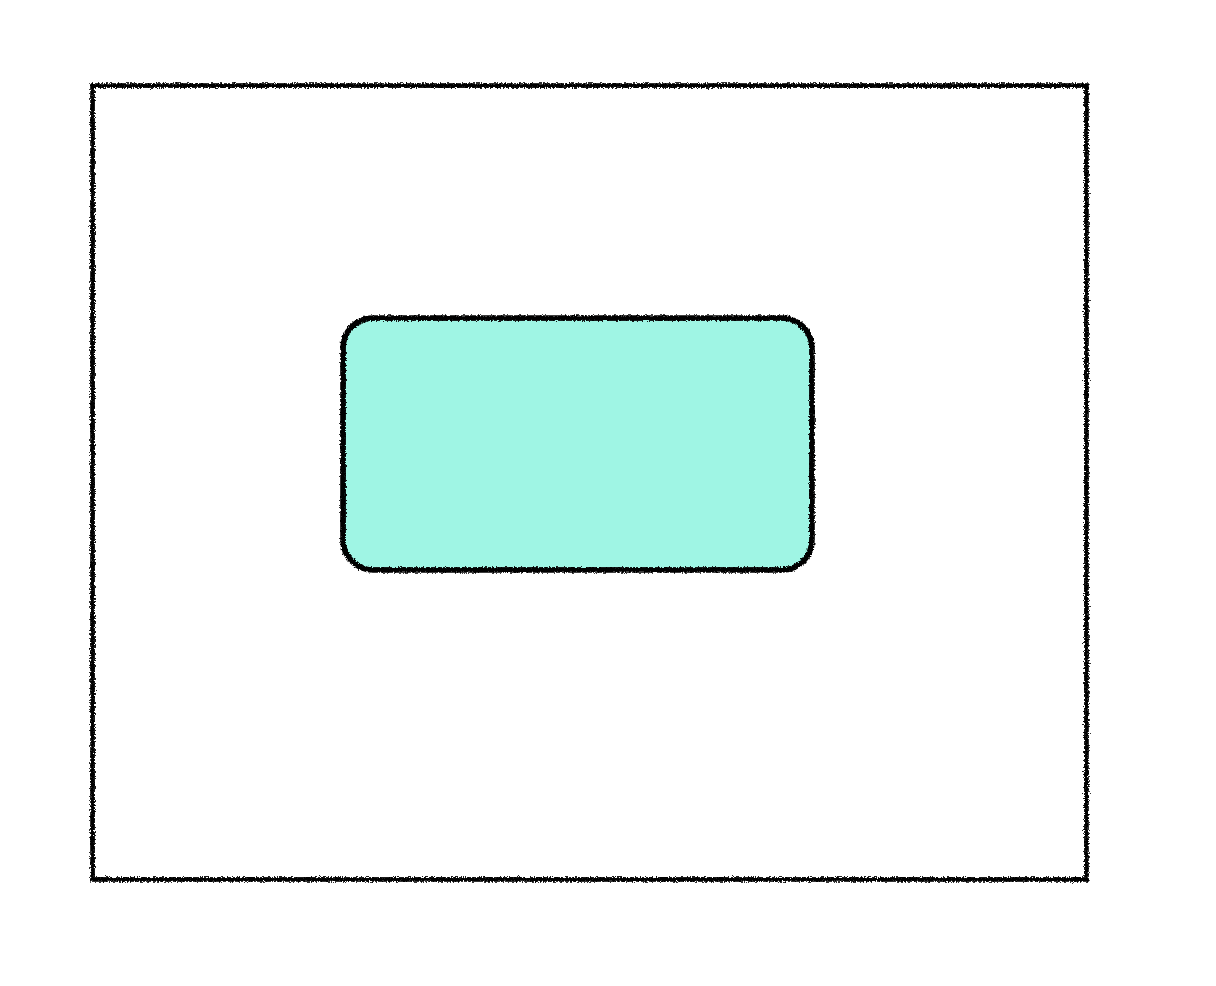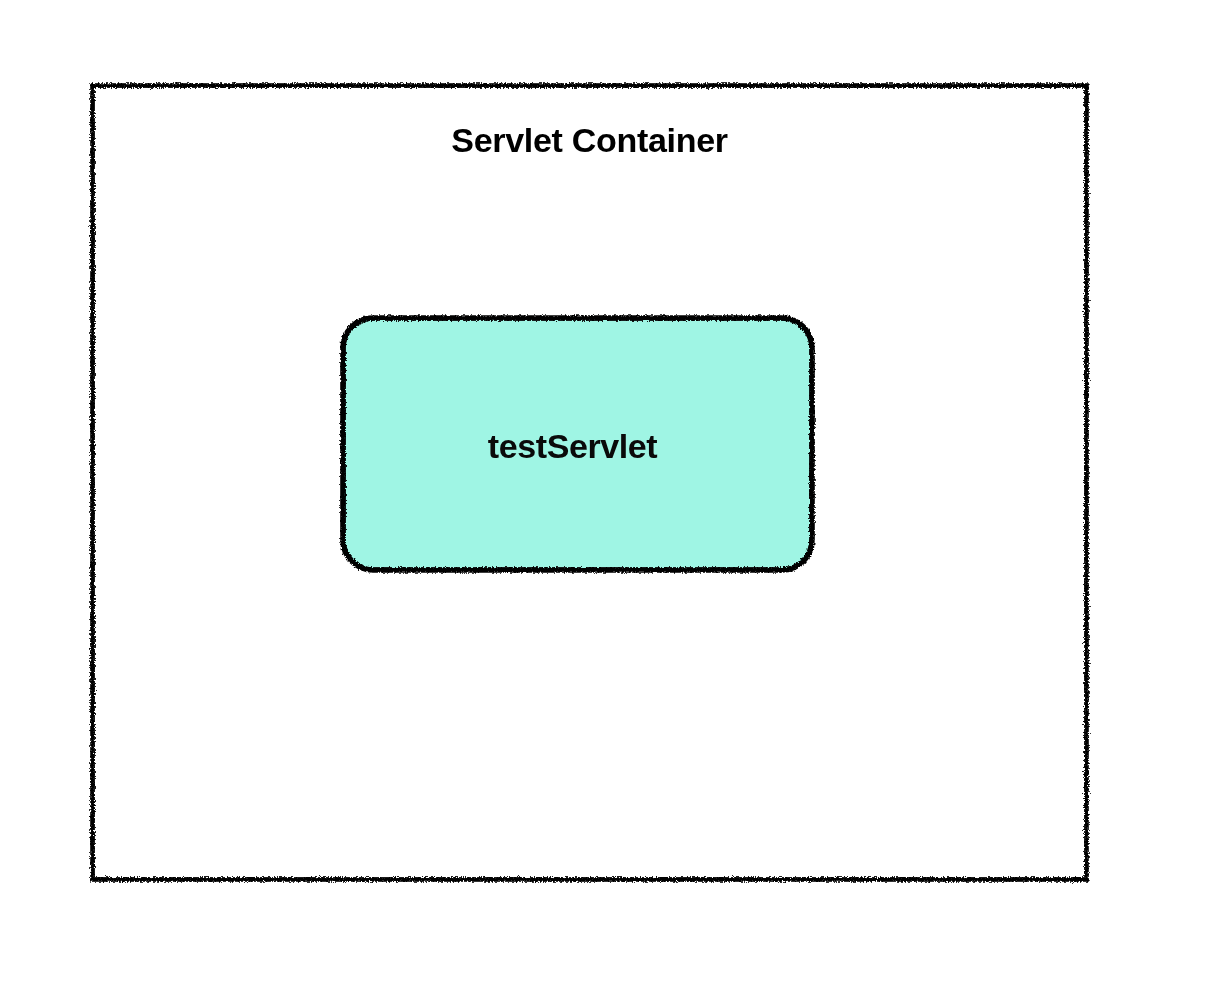--- a/index.html
+++ b/index.html
@@ -109,18 +109,16 @@
 
     <g filter="url(#roughen-soft)">
       <rect x="343" y="318" width="469" height="252" rx="30" ry="30" fill="#9FF5E4" stroke="#000000" stroke-width="5.6"></rect>
       <rect x="344.5" y="319.5" width="466" height="249" rx="29" ry="29" fill="none" stroke="#000000" stroke-width="2.4" opacity="0.7"></rect>
     </g>
   </svg>
 
   <div class="hit" id="container-hit"></div>
   <div class="hit" id="servlet-hit"></div>
 
-  <div class="diagram-title">Servlet Container</div>
 
-  <div class="node-label">testServlet</div>
 
 
 </div>
 
 </body></html>

